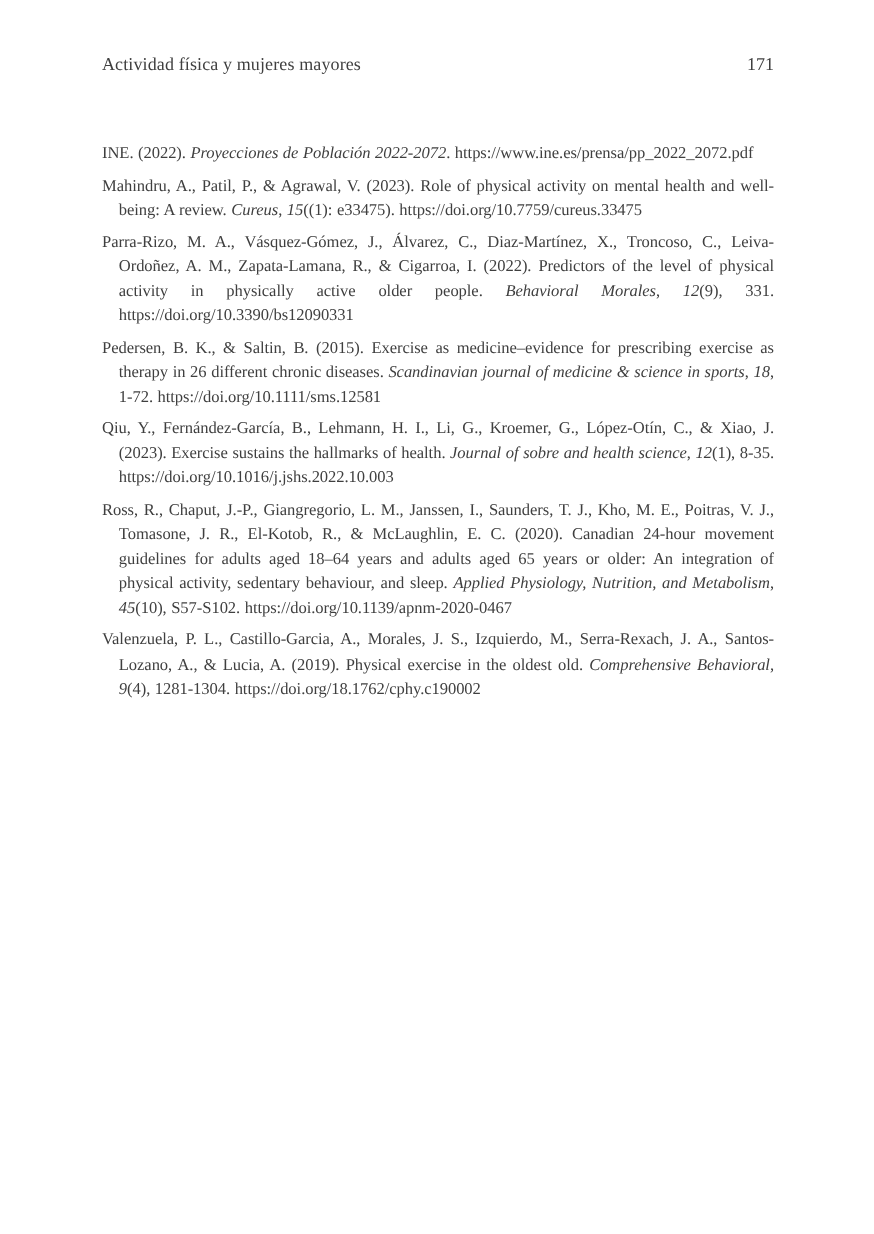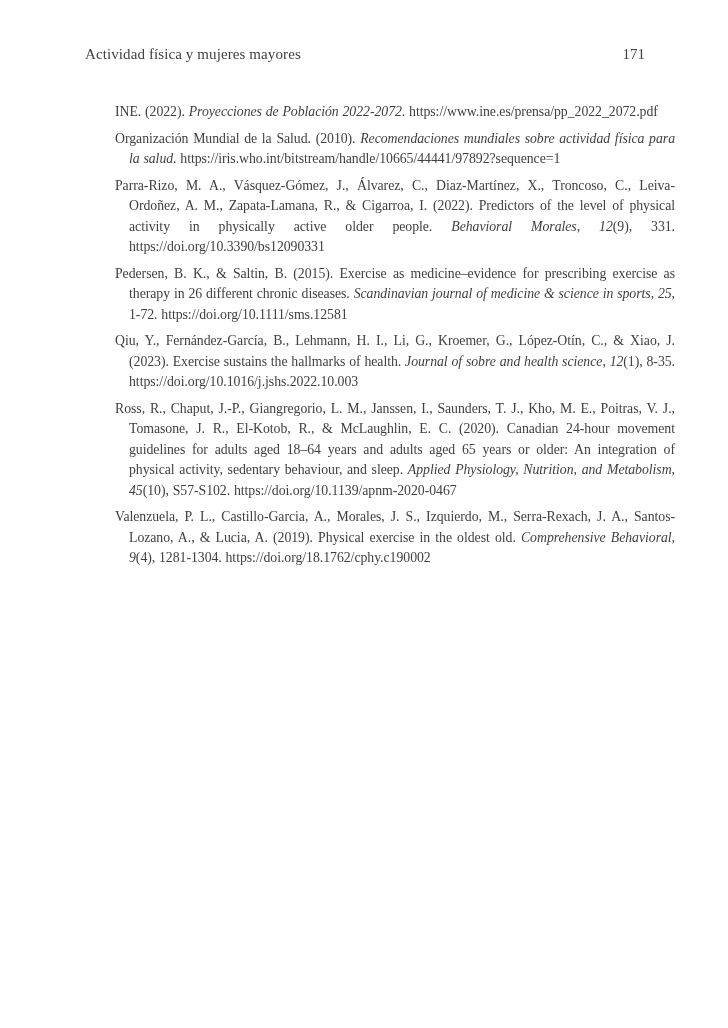--- a/index.html
+++ b/index.html
@@ -26,23 +26,22 @@
     justify-content: space-between;
     align-items: baseline;
     font-size: 15px;
     line-height: 19px;
   }
   .running-title { letter-spacing: 0.1px; }
   .page-number { text-align: left; }
   .refs {
     position: absolute;
     left: 85px;
-    top: 102px;
+    top: 118px;
     width: 560px;
-    margin-left: 30px;
   }
   .ref {
     margin: 0 0 6px 0;
     font-size: 13.8px;
     line-height: 20.5px;
     text-align: justify;
     text-indent: -14px;
     padding-left: 14px;
     letter-spacing: -0.05px;
     word-spacing: 0.4px;
@@ -52,20 +51,20 @@
 </head>
 <body style="background: rgb(255, 255, 255);">
 
 <div class="page" style="background: rgb(255, 255, 255); color: rgb(63, 63, 63);">
   <div class="header">
     <span class="running-title">Actividad física y mujeres mayores</span>
     <span class="page-number">171</span>
   </div>
   <div class="refs">
       <p class="ref"><span>INE. (2022). </span><em>Proyecciones de Población 2022-2072</em><span>. https://www.ine.es/prensa/pp_2022_2072.pdf</span></p>
-      <p class="ref"><span>Organización Mundial de la Salud. (2010). </span><em>Recomendaciones mundiales sobre actividad física para la salud</em><span>. https://iris.who.int/bitstream/handle/10665/44441/97892?sequence=1</span></p>
+      <p class="ref"><span>Mahindru, A., Patil, P., &amp; Agrawal, V. (2023). Role of physical activity on mental health and well-being: A review. </span><em>Cureus</em><span>, </span><em>15</em><span>((1): e33475). https://doi.org/10.7759/cureus.33475</span></p>
       <p class="ref"><span>Parra-Rizo, M. A., Vásquez-Gómez, J., Álvarez, C., Diaz-Martínez, X., Troncoso, C., Leiva-Ordoñez, A. M., Zapata-Lamana, R., &amp; Cigarroa, I. (2022). Predictors of the level of physical activity in physically active older people. </span><em>Behavioral Morales</em><span>, </span><em>12</em><span>(9), 331. https://doi.org/10.3390/bs12090331</span></p>
-      <p class="ref"><span>Pedersen, B. K., &amp; Saltin, B. (2015). Exercise as medicine–evidence for prescribing exercise as therapy in 26 different chronic diseases. </span><em>Scandinavian journal of medicine &amp; science in sports</em><span>, </span><em>25</em><span>, 1-72. https://doi.org/10.1111/sms.12581</span></p>
+      <p class="ref"><span>Pedersen, B. K., &amp; Saltin, B. (2015). Exercise as medicine–evidence for prescribing exercise as therapy in 26 different chronic diseases. </span><em>Scandinavian journal of medicine &amp; science in sports</em><span>, </span><em>18</em><span>, 1-72. https://doi.org/10.1111/sms.12581</span></p>
       <p class="ref"><span>Qiu, Y., Fernández-García, B., Lehmann, H. I., Li, G., Kroemer, G., López-Otín, C., &amp; Xiao, J. (2023). Exercise sustains the hallmarks of health. </span><em>Journal of sobre and health science</em><span>, </span><em>12</em><span>(1), 8-35. https://doi.org/10.1016/j.jshs.2022.10.003</span></p>
       <p class="ref"><span>Ross, R., Chaput, J.-P., Giangregorio, L. M., Janssen, I., Saunders, T. J., Kho, M. E., Poitras, V. J., Tomasone, J. R., El-Kotob, R., &amp; McLaughlin, E. C. (2020). Canadian 24-hour movement guidelines for adults aged 18–64 years and adults aged 65 years or older: An integration of physical activity, sedentary behaviour, and sleep. </span><em>Applied Physiology, Nutrition, and Metabolism</em><span>, </span><em>45</em><span>(10), S57-S102. https://doi.org/10.1139/apnm-2020-0467</span></p>
       <p class="ref"><span>Valenzuela, P. L., Castillo-Garcia, A., Morales, J. S., Izquierdo, M., Serra-Rexach, J. A., Santos-Lozano, A., &amp; Lucia, A. (2019). Physical exercise in the oldest old. </span><em>Comprehensive Behavioral,</em><span> </span><em>9</em><span>(4), 1281-1304. https://doi.org/18.1762/cphy.c190002</span></p>
     </div>
 </div>
 
 </body></html>

